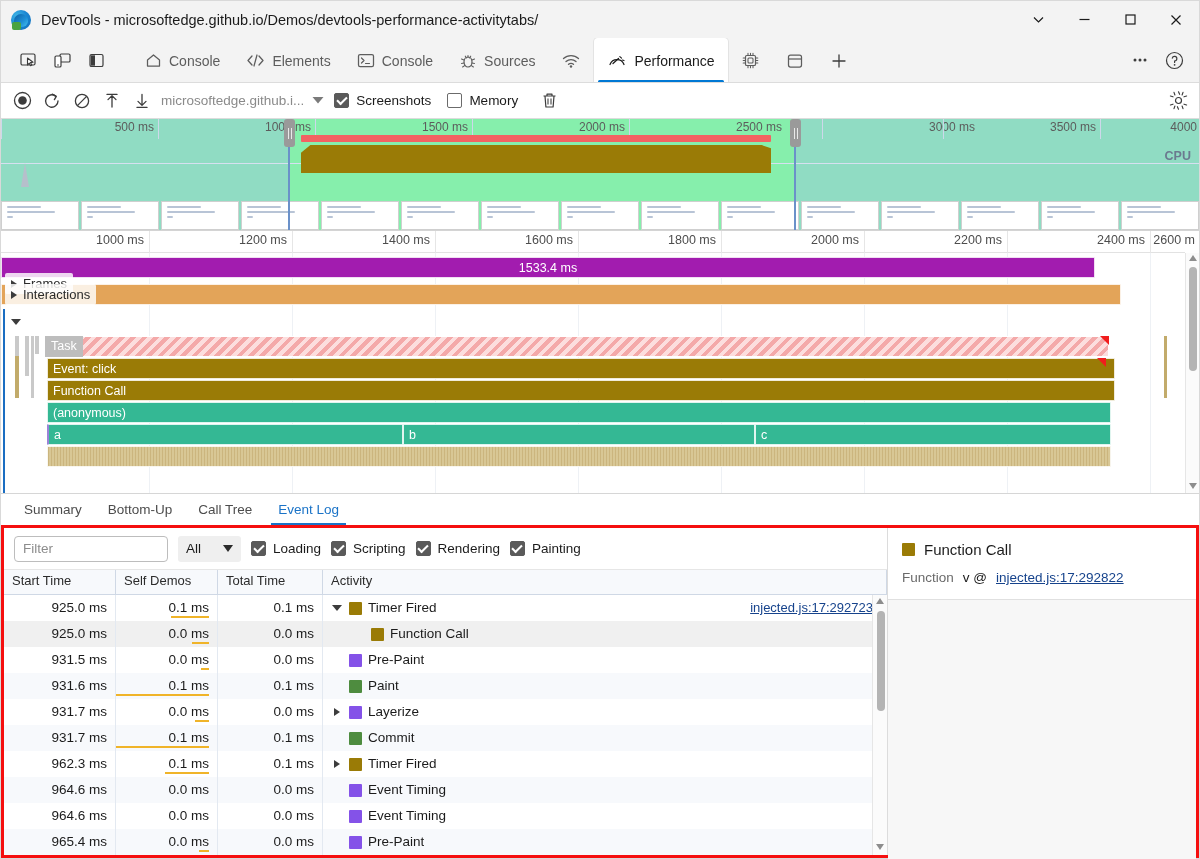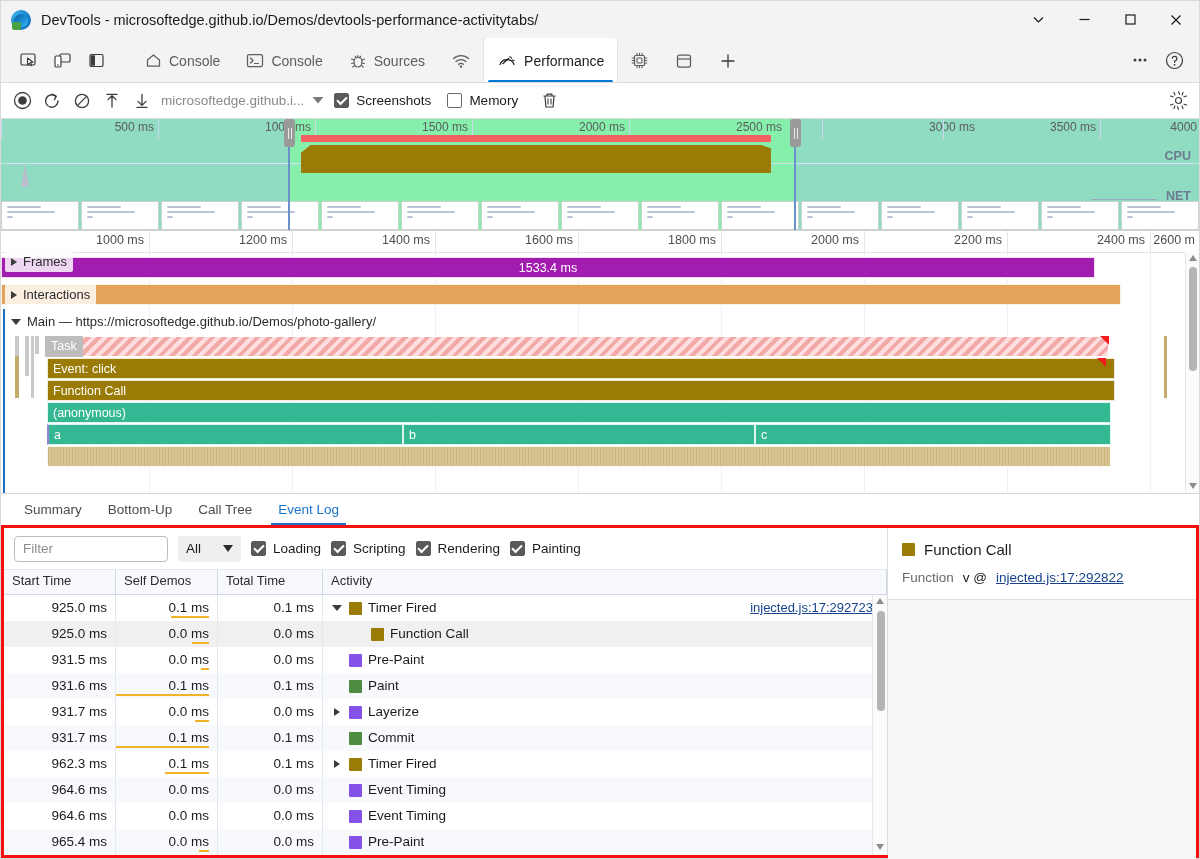--- a/index.html
+++ b/index.html
@@ -251,20 +251,28 @@
       <div class="tab">
         <span class="glyph">
           <svg width="17" height="17" viewBox="0 0 17 17">
               <path d="M2.5 8 L8.5 3 L14.5 8 L14.5 14 L2.5 14 Z" fill="none" stroke="#5d5d5d" stroke-width="1.25" stroke-linejoin="round"></path>
             </svg>
         </span>
         <span>Console</span>
       </div>
       <div class="tab">
         <span class="glyph">
+          <svg width="19" height="17" viewBox="0 0 19 17">
+              <path d="M6 4 L2 8.5 L6 13 M13 4 L17 8.5 L13 13 M11 3 L8 14" fill="none" stroke="#5d5d5d" stroke-width="1.25" stroke-linecap="round" stroke-linejoin="round"></path>
+            </svg>
+        </span>
+        <span>Elements</span>
+      </div>
+      <div class="tab">
+        <span class="glyph">
           <svg width="18" height="17" viewBox="0 0 18 17">
               <rect x="1.5" y="2.5" width="15" height="12" rx="1.6" fill="none" stroke="#5d5d5d" stroke-width="1.25"></rect>
               <path d="M4.5 6 L7 8.5 L4.5 11 M8.5 11.5 L12.5 11.5" fill="none" stroke="#5d5d5d" stroke-width="1.2" stroke-linecap="round" stroke-linejoin="round"></path>
             </svg>
         </span>
         <span>Console</span>
       </div>
       <div class="tab">
         <span class="glyph">
           <svg width="18" height="18" viewBox="0 0 18 18">
@@ -429,24 +437,20 @@
     <div class="ov-cpu">
       <div style="position:absolute;left:0;right:0;top:24px;height:1px;background:#d6e0f0;"></div>
       <div class="ov-lbl" style="top:10px;">CPU</div>
       <div class="cpu-band" style="left:300px;width:470px;top:6px;height:28px;
                   clip-path: polygon(0 28%, 2% 0, 98% 0, 100% 12%, 100% 100%, 0 100%);"></div>
       <div style="position:absolute;left:20px;bottom:4px;width:8px;height:24px;background:#b6bfcb;
                   clip-path: polygon(50% 0,100% 100%,0 100%);"></div>
       <div class="red-bar" style="left:300px;width:470px;top:-4px;"></div>
     </div>
 
-    <div class="ov-net">
-      <div class="ov-lbl" style="top:-2px;">NET</div>
-      <div style="position:absolute;left:1090px;right:42px;top:8px;height:1px;background:#9aa8bd;"></div>
-    </div>
 
     <div class="ov-film">
       <div class="film">
           <i class="fl" style="left:5px;top:4px;width:34px"></i>
           <i class="fl" style="left:5px;top:9px;width:48px"></i>
           <i class="fl" style="left:5px;top:14px;width:6px"></i>
         </div>
       <div class="film">
           <i class="fl" style="left:5px;top:4px;width:34px"></i>
           <i class="fl" style="left:5px;top:9px;width:48px"></i>
@@ -567,34 +571,33 @@
     <div class="fl-grid" style="left:434px;"></div>
     <div class="fl-grid" style="left:577px;"></div>
     <div class="fl-grid" style="left:720px;"></div>
     <div class="fl-grid" style="left:863px;"></div>
     <div class="fl-grid" style="left:1006px;"></div>
     <div class="fl-grid" style="left:1149px;"></div>
 
     <div class="bar frames" style="left:0;top:26px;width:1094px;text-align:center;padding-left:0;">
       <span>1533.4 ms</span>
     </div>
-    <div class="grp-hdr" style="left:4px;top:20px;height:21px;">
+    <div class="grp-hdr" style="left:4px;top:42px;height:21px;">
       <span class="tri"></span>
       <span>Frames</span>
     </div>
 
     <div class="bar inter" style="left:0;top:53px;width:1120px;"></div>
     <div class="grp-hdr" style="left:4px;top:53px;height:21px;">
       <span class="tri"></span>
       <span>Interactions</span>
     </div>
 
     <div class="grp-hdr" style="left:4px;top:80px;height:21px;background:transparent;">
       <span class="tri open"></span>
-      <span>Main — https://microsoftedge.github.io/Demos/photo-gallery/</span>
     </div>
     <div style="position:absolute;left:2px;top:78px;bottom:0;width:2px;background:#1b6ec2;"></div>
 
     <div style="position:absolute;left:14px;top:105px;width:4px;height:40px;background:#c9c9c9;"></div>
     <div style="position:absolute;left:24px;top:105px;width:4px;height:40px;background:#c9c9c9;"></div>
     <div style="position:absolute;left:34px;top:105px;width:4px;height:18px;background:#c9c9c9;"></div>
     <div style="position:absolute;left:14px;top:125px;width:4px;height:42px;background:#c2ab6b;"></div>
     <div style="position:absolute;left:30px;top:105px;width:3px;height:62px;background:#c9c9c9;"></div>
 
     <div class="bar task" style="left:44px;top:105px;width:1064px;padding-left:0;"></div>

